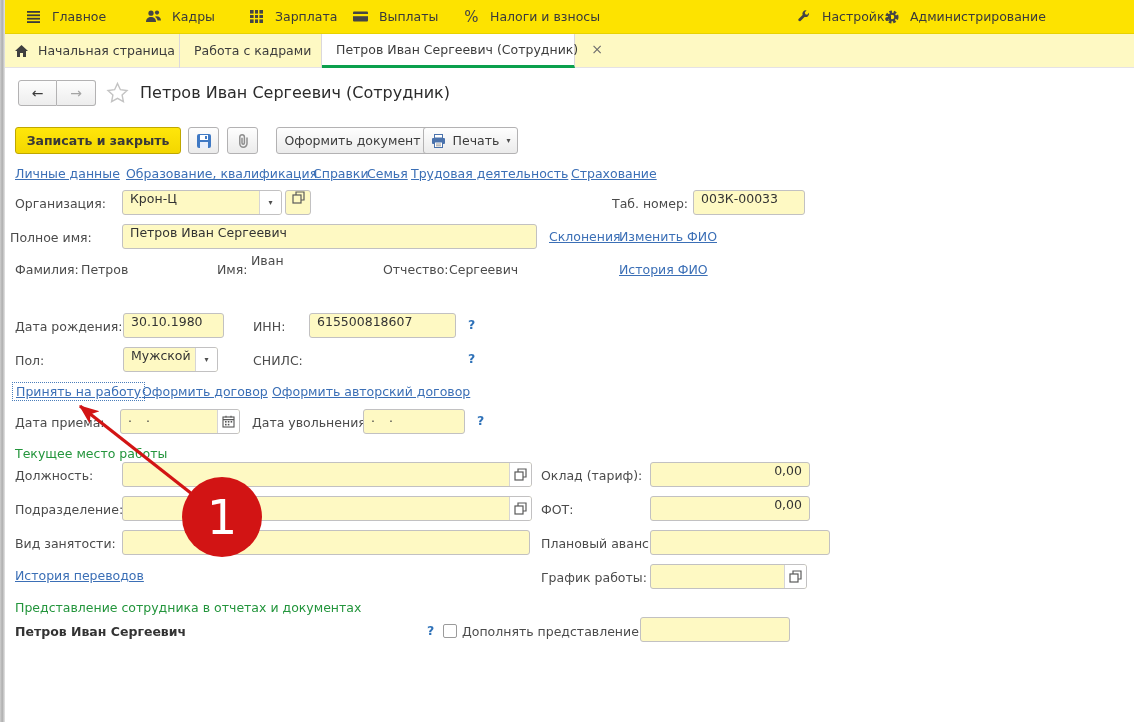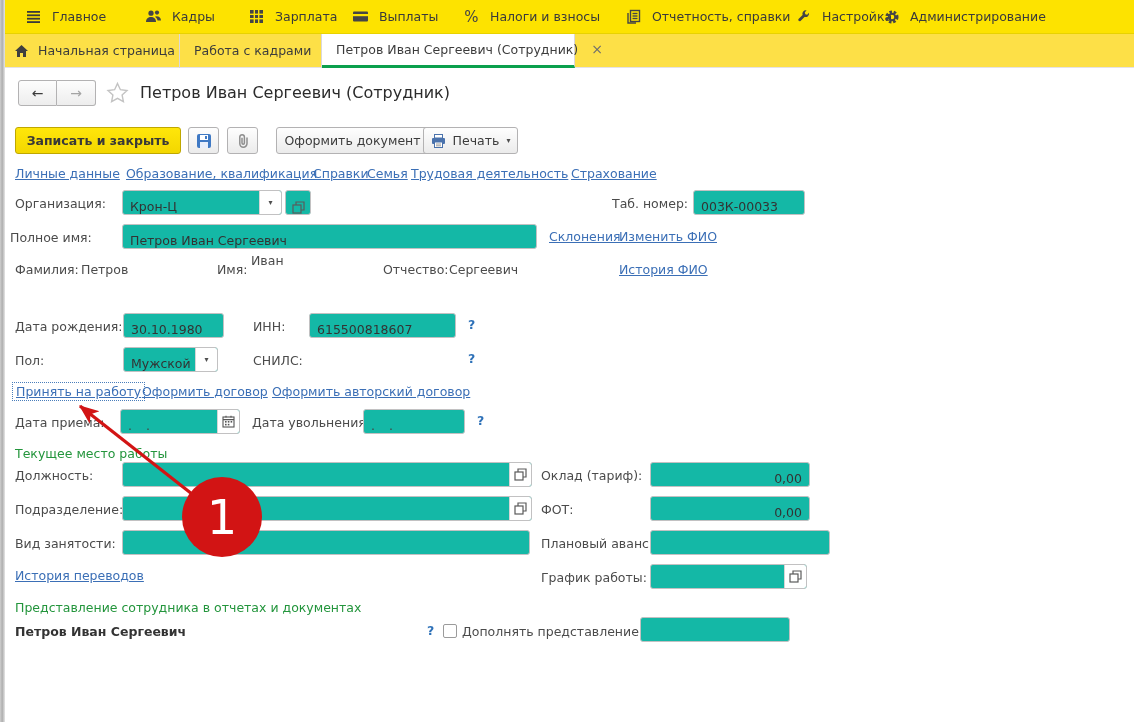--- a/index.html
+++ b/index.html
@@ -8,34 +8,34 @@
        border-bottom:1px solid #cfcfcf;}
   .edge{position:absolute;left:0;top:0;width:5px;height:100%;
         background:linear-gradient(90deg,#cfcfcf 0,#aeaeae 45%,#e6e6e6 100%);z-index:60;}
   
   .menubar{position:absolute;left:0;top:0;width:100%;height:33px;background:#fde300;
            border-bottom:1px solid #e8d200;z-index:10;}
   .mitem{position:absolute;top:0;height:33px;display:flex;align-items:center;gap:10px;
          color:#3a3a3a;cursor:pointer;white-space:nowrap;}
   .micon{display:flex;align-items:center;justify-content:center;width:17px;height:17px;}
   
-  .tabbar{position:absolute;left:0;top:33px;width:100%;height:35px;background:#fde047;
+  .tabbar{position:absolute;left:0;top:33px;width:100%;height:35px;background:#fef9c3;
           border-bottom:1px solid #e5e2e5;box-sizing:border-box;z-index:9;}
   .tab{position:absolute;top:0;height:35px;display:flex;align-items:center;gap:9px;
        padding:0 10px 0 14px;box-sizing:border-box;border-right:1px solid #dbd8db;
        color:#3c3c3c;cursor:pointer;white-space:nowrap;}
   .tab.active{background:#fff;border-bottom:3px solid #0ba04d;}
   .xclose{color:#6e6e6e;font-size:14px;line-height:1;margin-left:4px;cursor:pointer;}
   
   .lbl{position:absolute;color:#4b4b4b;white-space:nowrap;}
   .lnk{position:absolute;color:#3b6fb6;text-decoration:underline;white-space:nowrap;cursor:pointer;}
   .grn{position:absolute;color:#23953c;white-space:nowrap;}
   .hlp{position:absolute;color:#2e71b8;font-weight:bold;white-space:nowrap;cursor:pointer;}
-  .inp{position:absolute;height:25px;box-sizing:border-box;background:#14b8a6;
-       border:1px solid #c2c1c2;border-radius:3px;display:flex;align-items:flex-end;
+  .inp{position:absolute;height:25px;box-sizing:border-box;background:#fef9c3;
+       border:1px solid #c2c1c2;border-radius:3px;display:flex;align-items:flex-start;
        color:#333;overflow:hidden;}
   .inp .val{padding-left:7px;flex:1;white-space:nowrap;}
   .inp.num .val{text-align:right;padding-right:7px;}
   .inp .seg{align-self:stretch;width:21px;display:flex;align-items:center;justify-content:center;
        border-left:1px solid #d6d5d6;color:#555;flex:none;cursor:pointer;background:#fff;}
   .caret{font-size:8px;color:#4f4f4f;}
   .datemask{letter-spacing:5px;color:#444;}
   .btn{position:absolute;height:27px;box-sizing:border-box;border:1px solid #b3b2b3;border-radius:3px;
        background:linear-gradient(#fefefe,#ebebeb);display:flex;align-items:center;justify-content:center;
        gap:7px;color:#3c3c3c;cursor:pointer;white-space:nowrap;}
@@ -106,34 +106,20 @@
             <rect x="1" y="1.5" width="15" height="10" rx="1" fill="#454545"></rect>
             <rect x="1" y="4" width="15" height="2.2" fill="#fde300"></rect>
           </svg>
       </span>
       <span>Выплаты</span>
     </div>
     <div class="mitem" style="left:463px">
       <span class="micon" style="font-size:15px;color:#454545">%</span>
       <span>Налоги и взносы</span>
     </div>
-    <div class="mitem" style="left:625px">
-      <span class="micon">
-        <svg width="15" height="15" viewBox="0 0 15 15">
-            <g fill="none" stroke="#454545" stroke-width="1.4">
-              <rect x="4.5" y="1.5" width="9" height="11"></rect>
-              <path d="M2 4v10h8"></path>
-              <line x1="6.5" y1="4.5" x2="11.5" y2="4.5"></line>
-              <line x1="6.5" y1="7" x2="11.5" y2="7"></line>
-              <line x1="6.5" y1="9.5" x2="11.5" y2="9.5"></line>
-            </g>
-          </svg>
-      </span>
-      <span>Отчетность, справки</span>
-    </div>
     <div class="mitem" style="left:795px">
       <span class="micon">
         <svg width="15" height="15" viewBox="0 0 16 16">
             <path fill="#454545" d="M13.8 4.1a3.6 3.6 0 0 1-4.7 4.3l-4.3 4.3a1.5 1.5 0 0 1-2.1-2.1L7 6.3A3.6 3.6 0 0 1 11.3 1.6L9.4 3.5l.5 2 2 .5z"></path>
           </svg>
       </span>
       <span>Настройка</span>
     </div>
     <div class="mitem" style="left:883px">
       <span class="micon">

